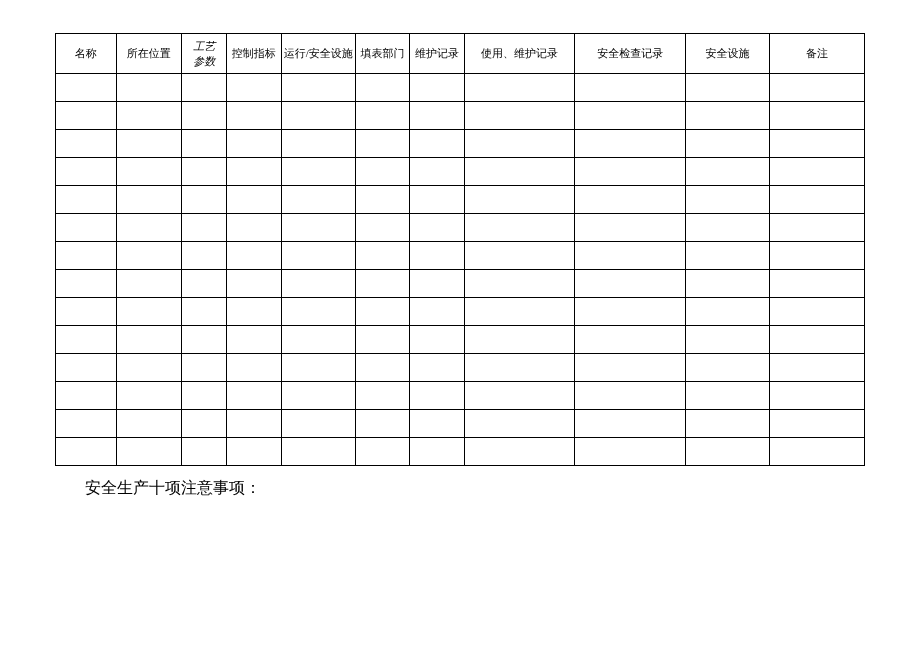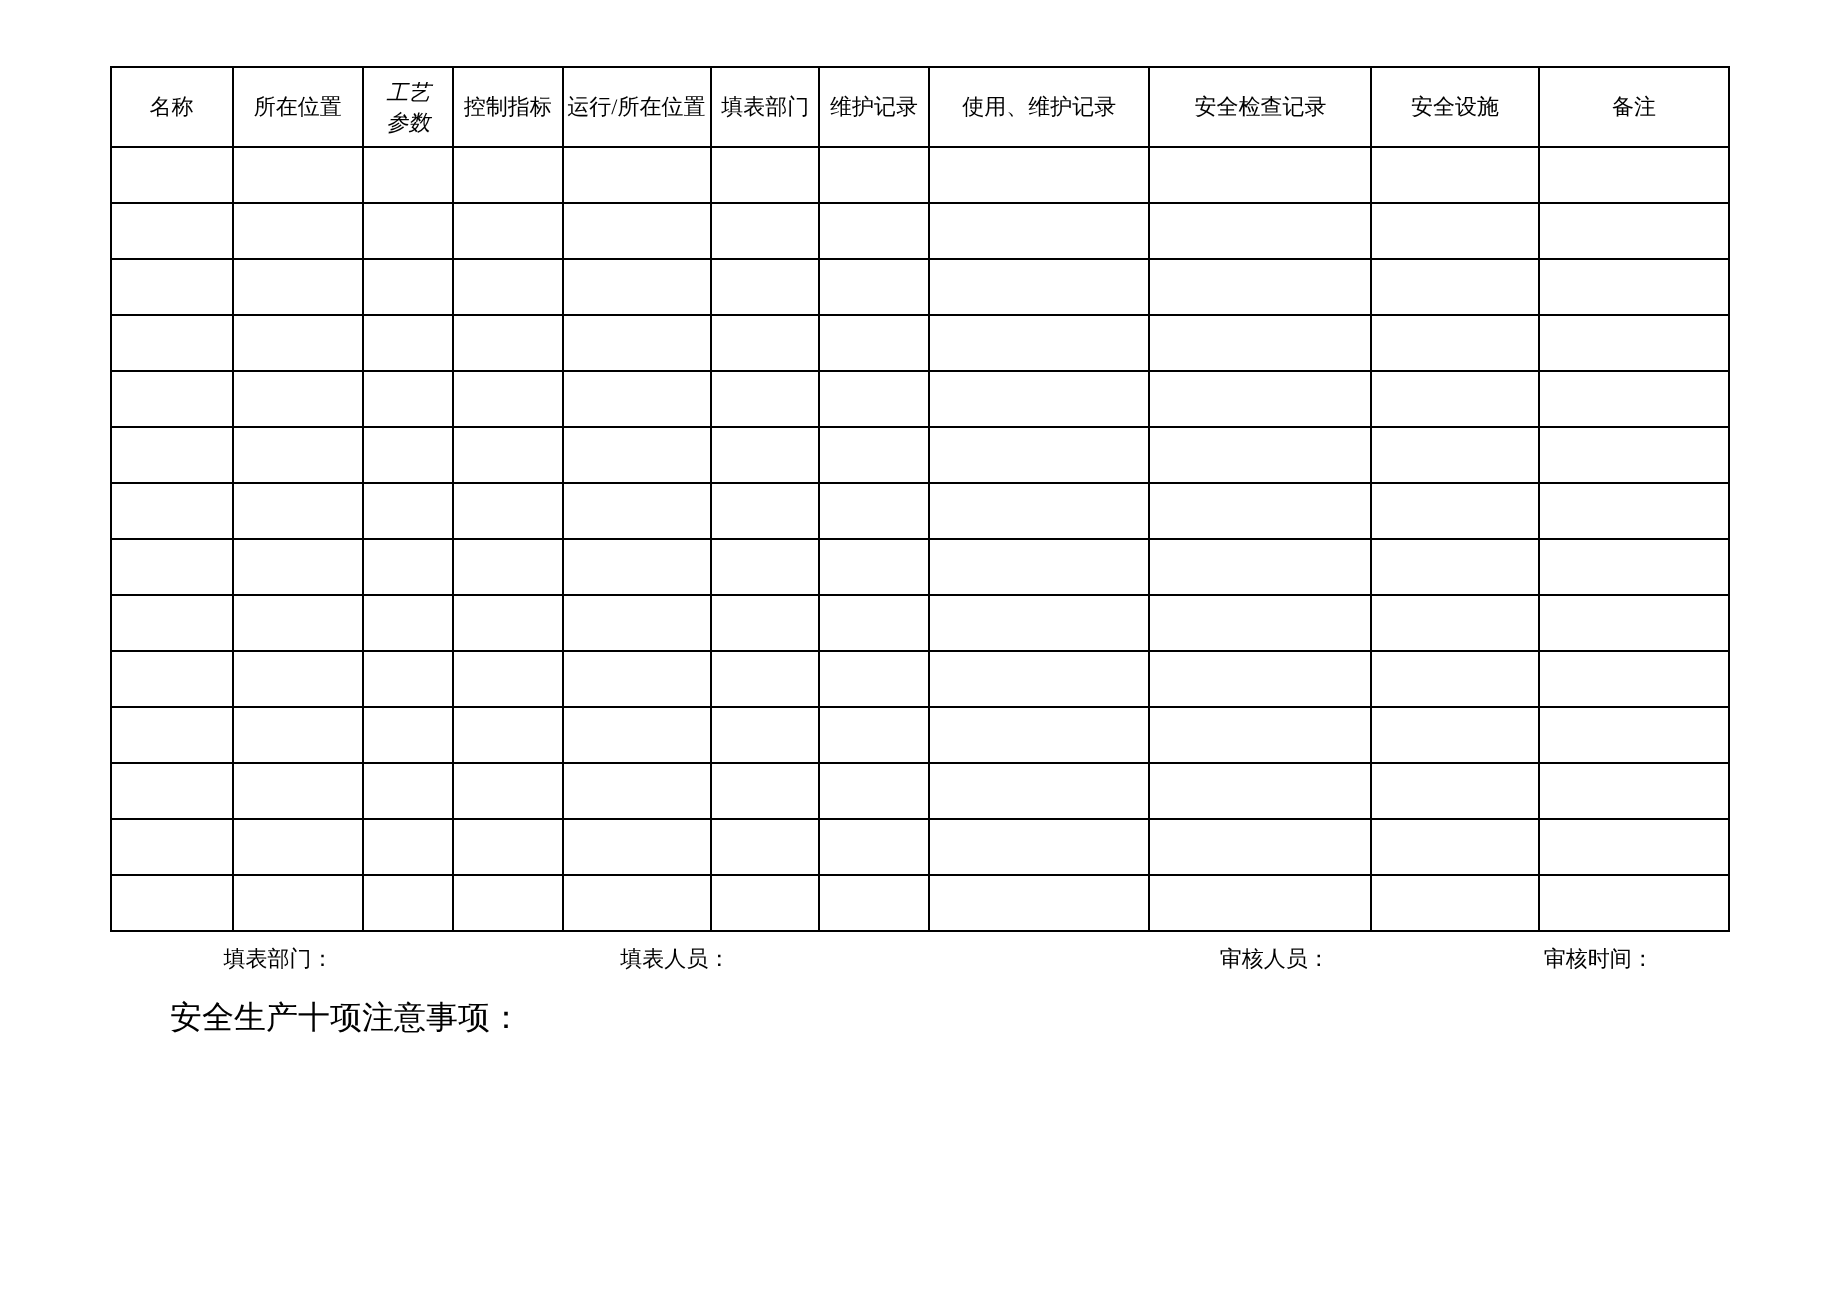--- a/index.html
+++ b/index.html
@@ -75,21 +75,21 @@
         <col class="c10">
         <col class="c11">
     </colgroup>
     <thead>
       <tr>
         <th>名称</th>
         <th>所在位置</th>
         <th style="white-space:pre-line;font-style:italic;">工艺
 参数</th>
         <th>控制指标</th>
-        <th>运行/所在位置</th>
+        <th>运行/安全设施</th>
         <th>填表部门</th>
         <th>维护记录</th>
         <th>使用、维护记录</th>
         <th>安全检查记录</th>
         <th>安全设施</th>
         <th>备注</th>
       </tr>
     </thead>
     <tbody>
         <tr>
@@ -270,31 +270,16 @@
           <td></td>
           <td></td>
           <td></td>
           <td></td>
           <td></td>
           <td></td>
         </tr>
       </tbody>
   </table>
 
-  <div class="footer-row">
-    <div class="fcell" style="width:7%;"></div>
-    <div class="fcell" style="width:24.5%;">
-      <span>填表部门：</span>
-    </div>
-    <div class="fcell" style="width:37%;">
-      <span>填表人员：</span>
-    </div>
-    <div class="fcell" style="width:20%;">
-      <span>审核人员：</span>
-    </div>
-    <div class="fcell" style="flex:1; justify-content:flex-start;">
-      <span>审核时间：</span>
-    </div>
-  </div>
 
   <div class="note-line">安全生产十项注意事项：</div>
 
 </div>
 
 </body></html>

